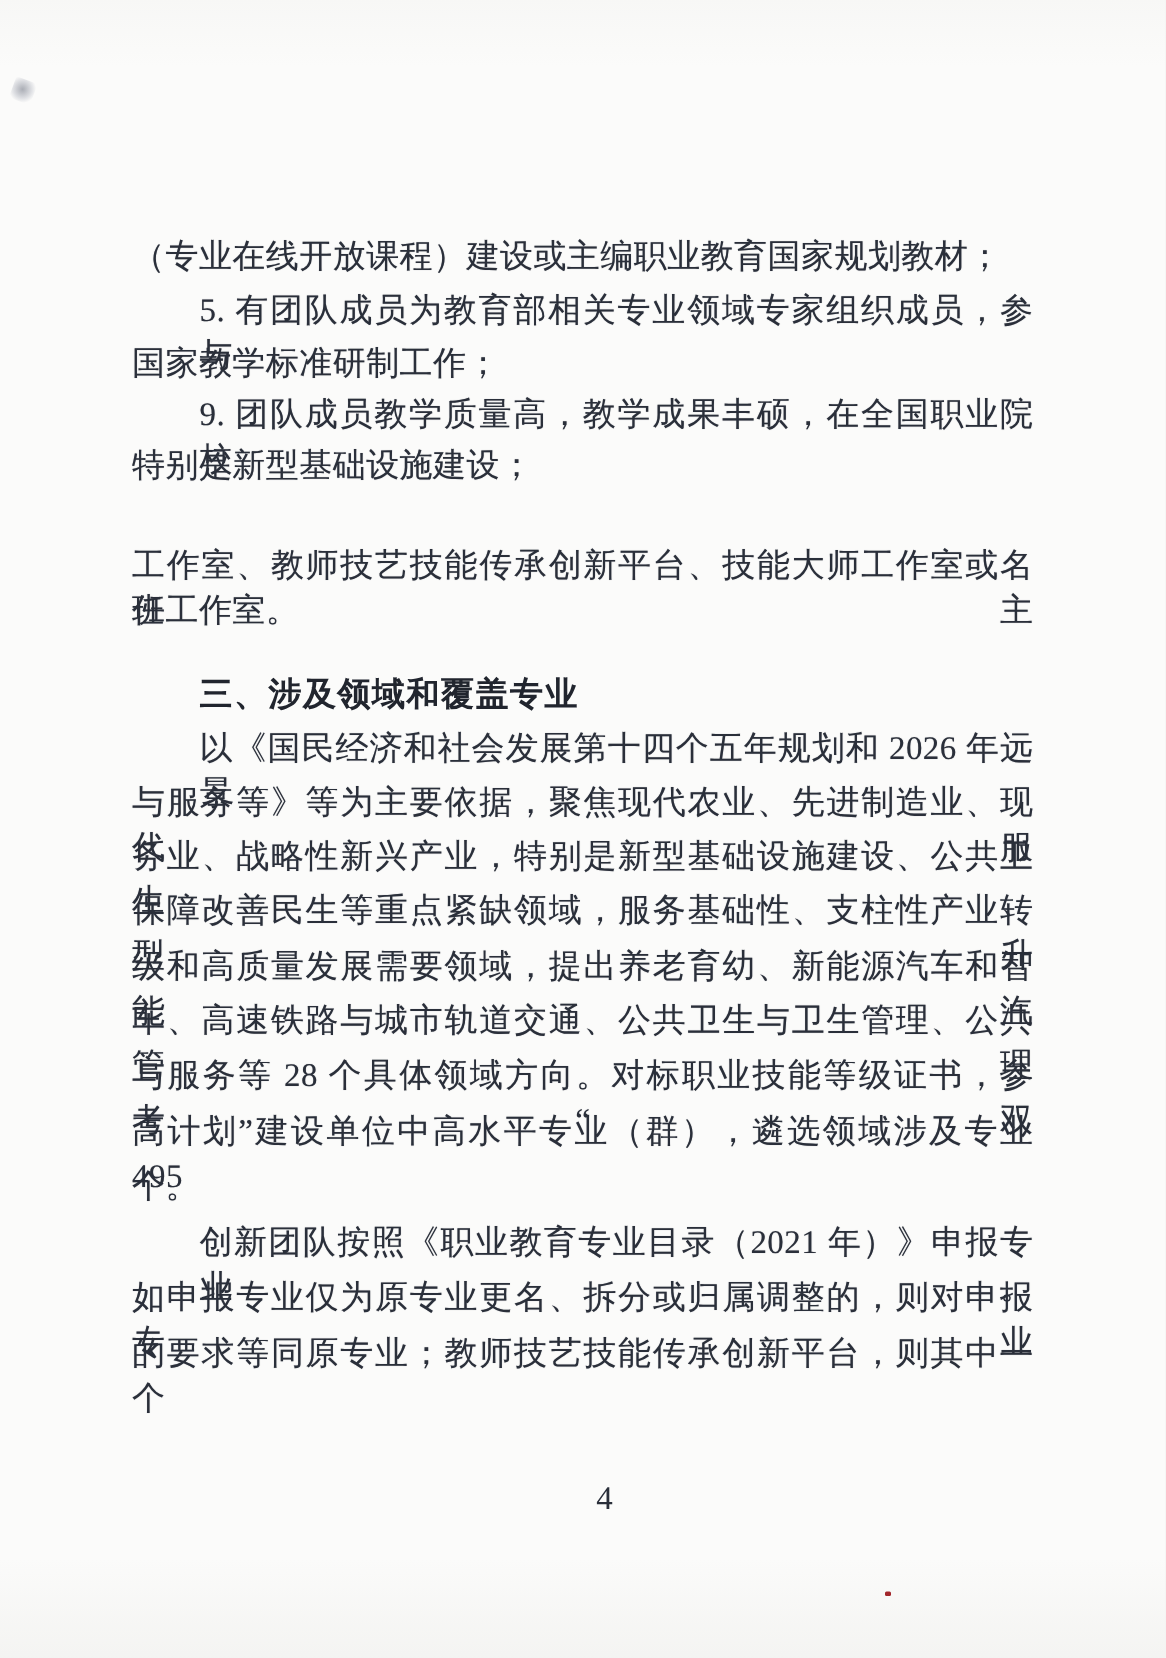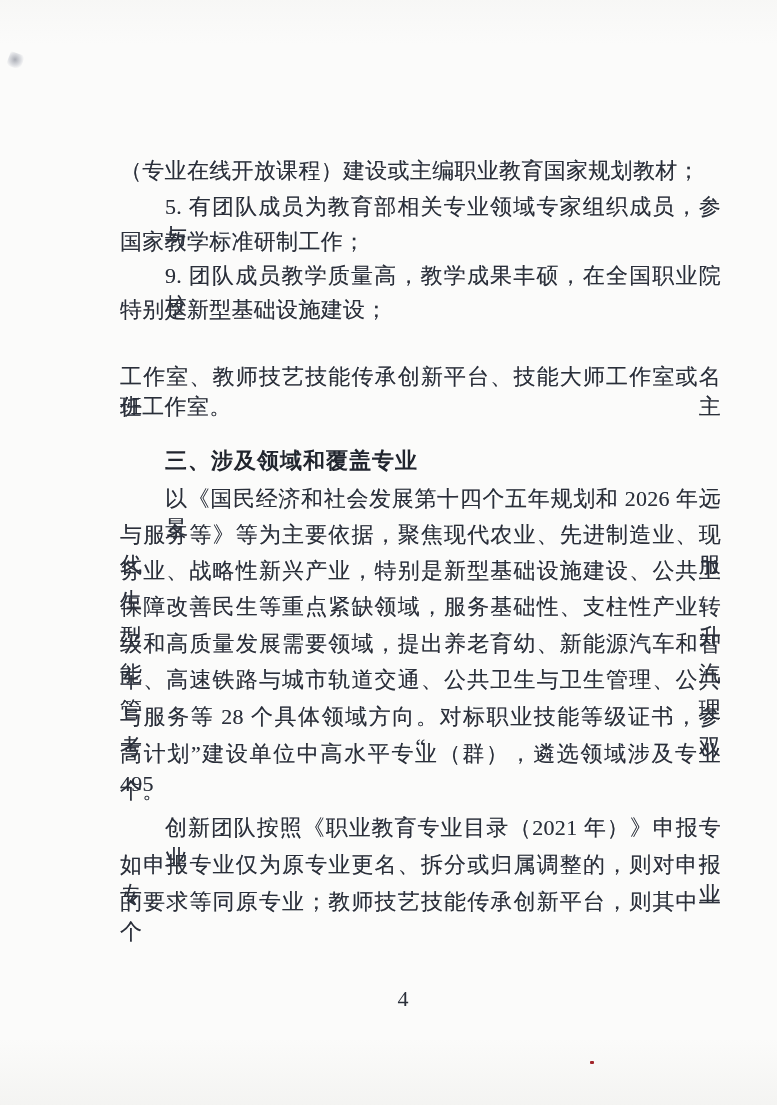--- a/index.html
+++ b/index.html
@@ -23,39 +23,39 @@
       linear-gradient(180deg, rgba(240,240,238,.35) 0%, rgba(255,255,255,0) 4%),
       linear-gradient(0deg, rgba(235,235,232,.45) 0%, rgba(255,255,255,0) 6%);
     overflow:hidden;
   }
   .textblock{
     position:absolute;
     left:0; top:0; width:100%; height:100%;
   }
   .line{
     position:absolute;
-    left:120px;
+    left:88px;
     width:601px;
     font-size:22px;
     line-height:30px;
     letter-spacing:0.3px;
     color:var(--ink);
     white-space:nowrap;
     text-shadow:0 0 .6px rgba(42,47,58,.45);
   }
   .line.justify{
     white-space:normal;
     text-align:justify;
     text-align-last:justify;
     text-justify:inter-character;
   }
   .line.left{ text-align:left; }
   .line.indent{ padding-left:45px; width:556px; }
   .line.heading{
-    font-family:Liberation Mono, monospace;
+    font-family:Liberation Sans, sans-serif;
     font-weight:700;
     color:var(--heading-ink);
     letter-spacing:1px;
     text-shadow:none;
   }
   .pageno{
     position:absolute;
     left:338px;
     top:986px;
     width:130px;

